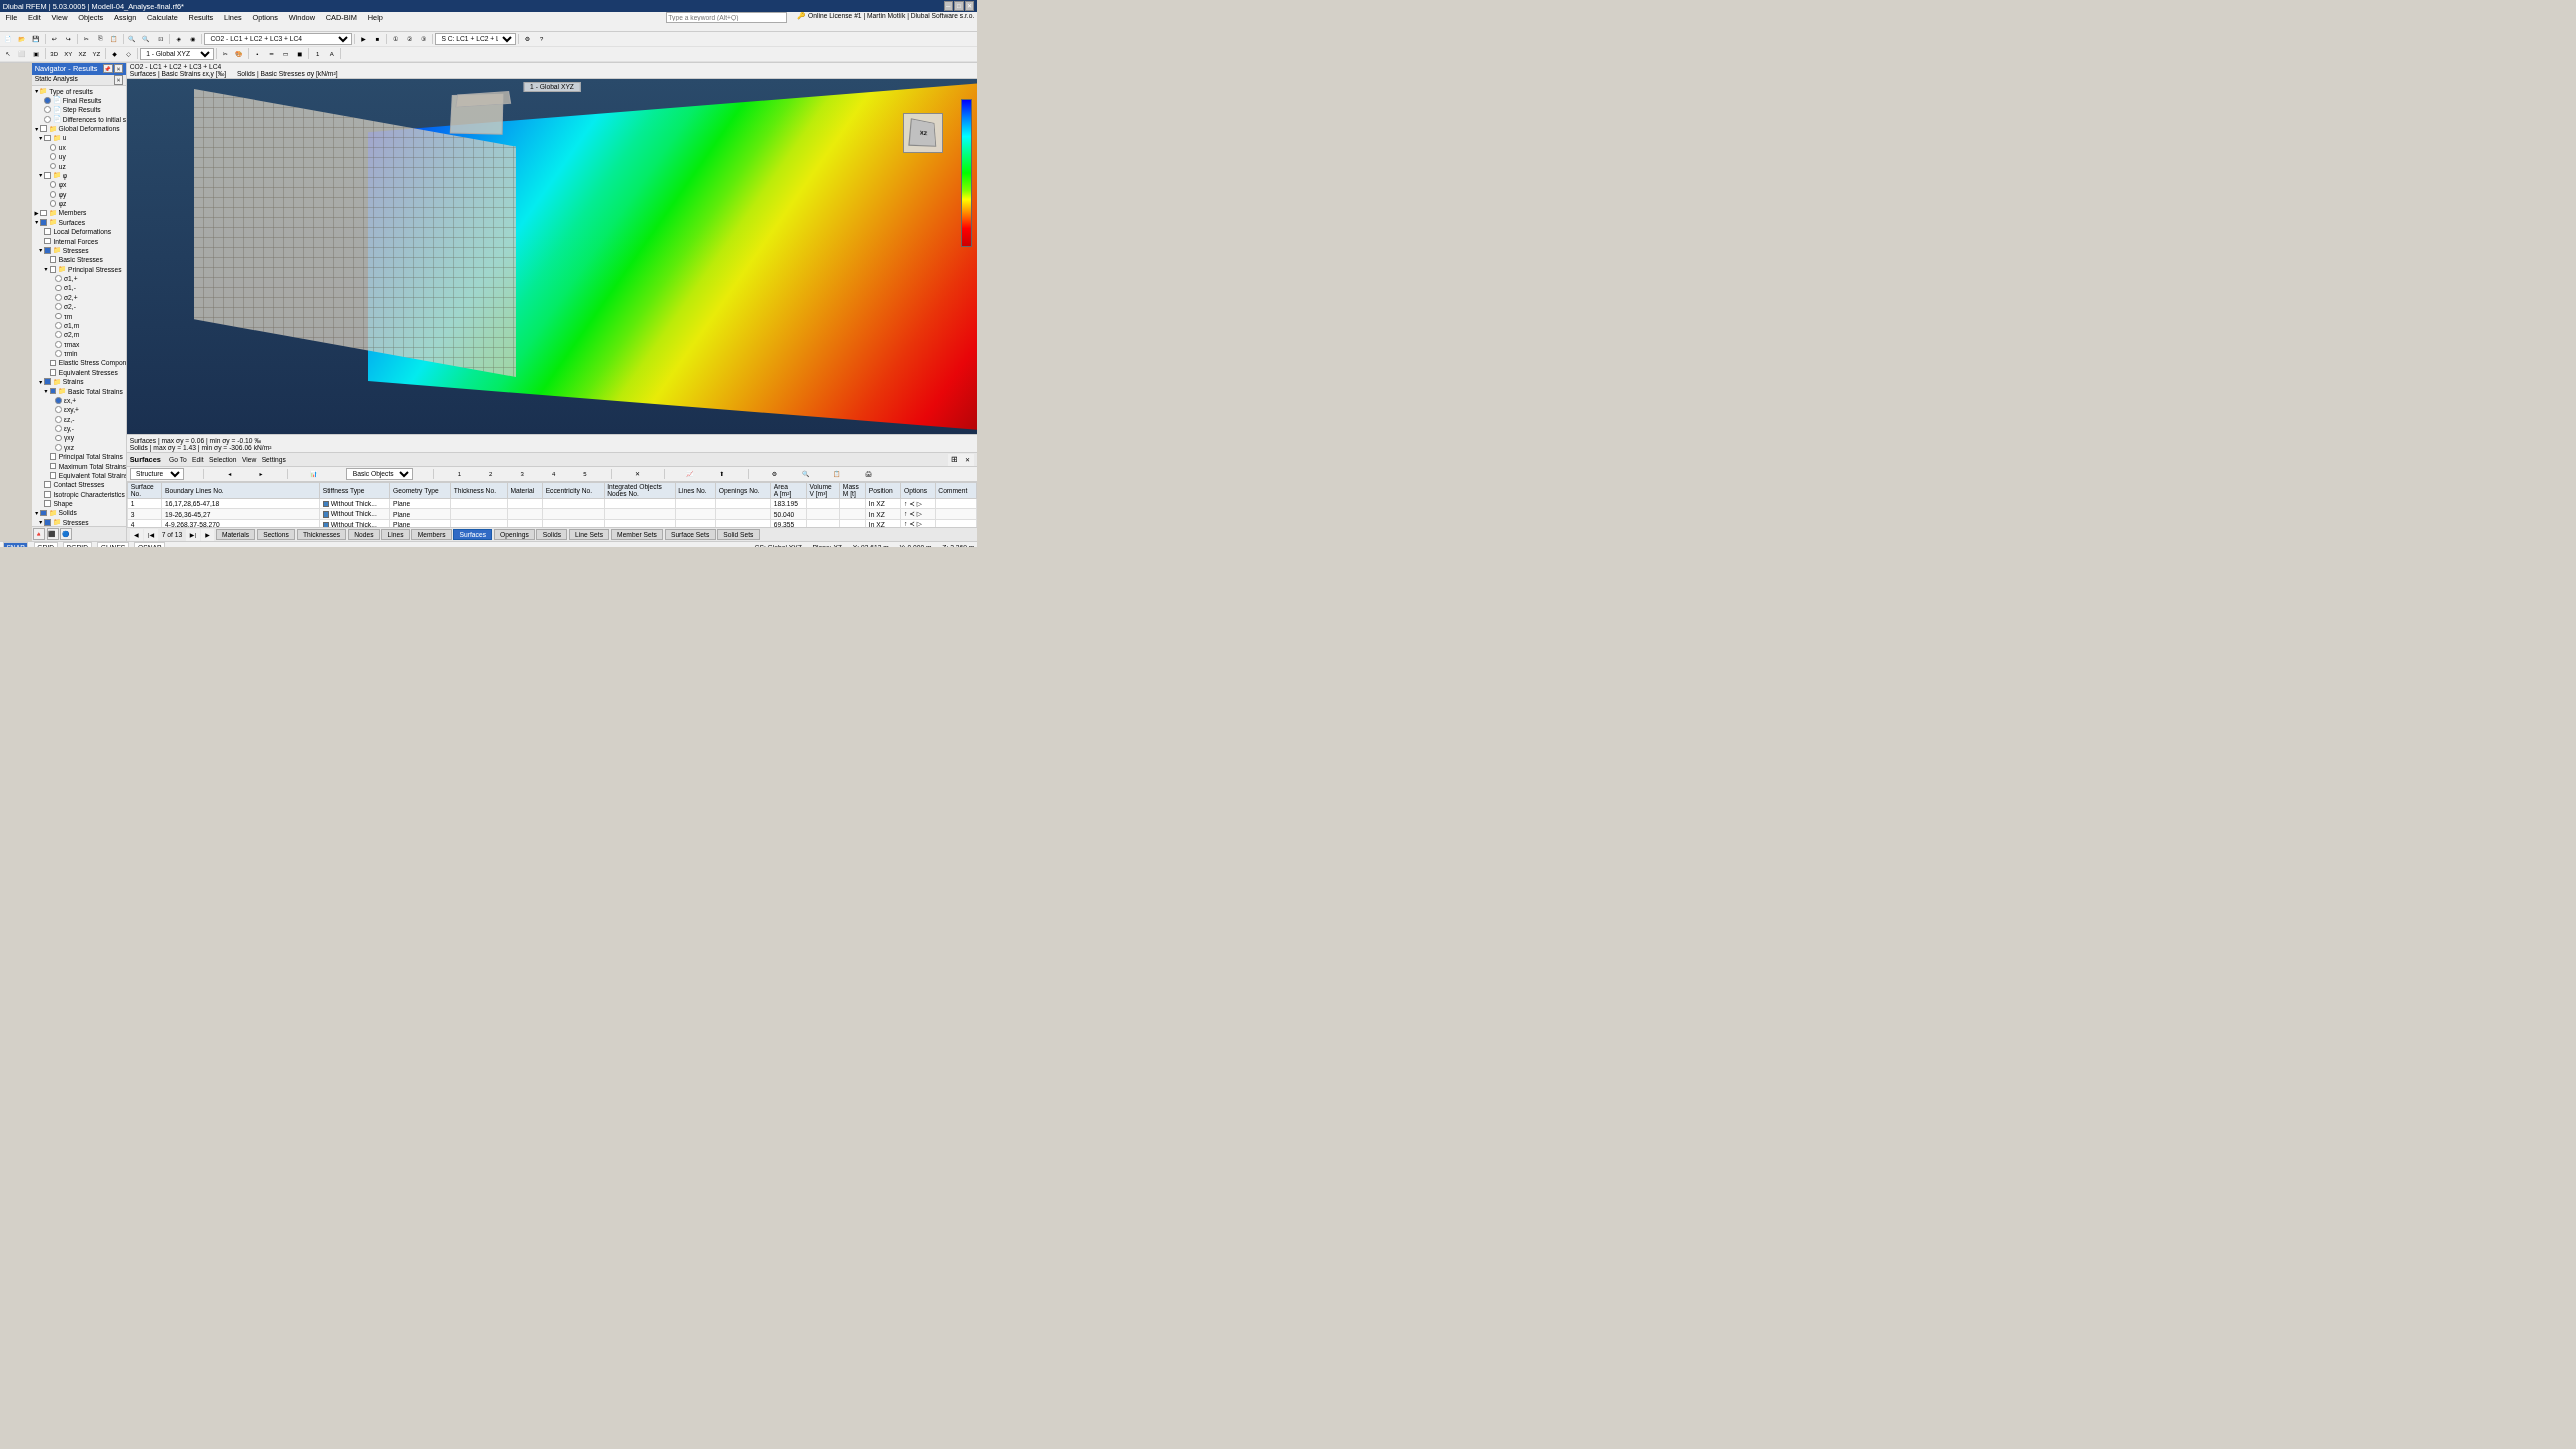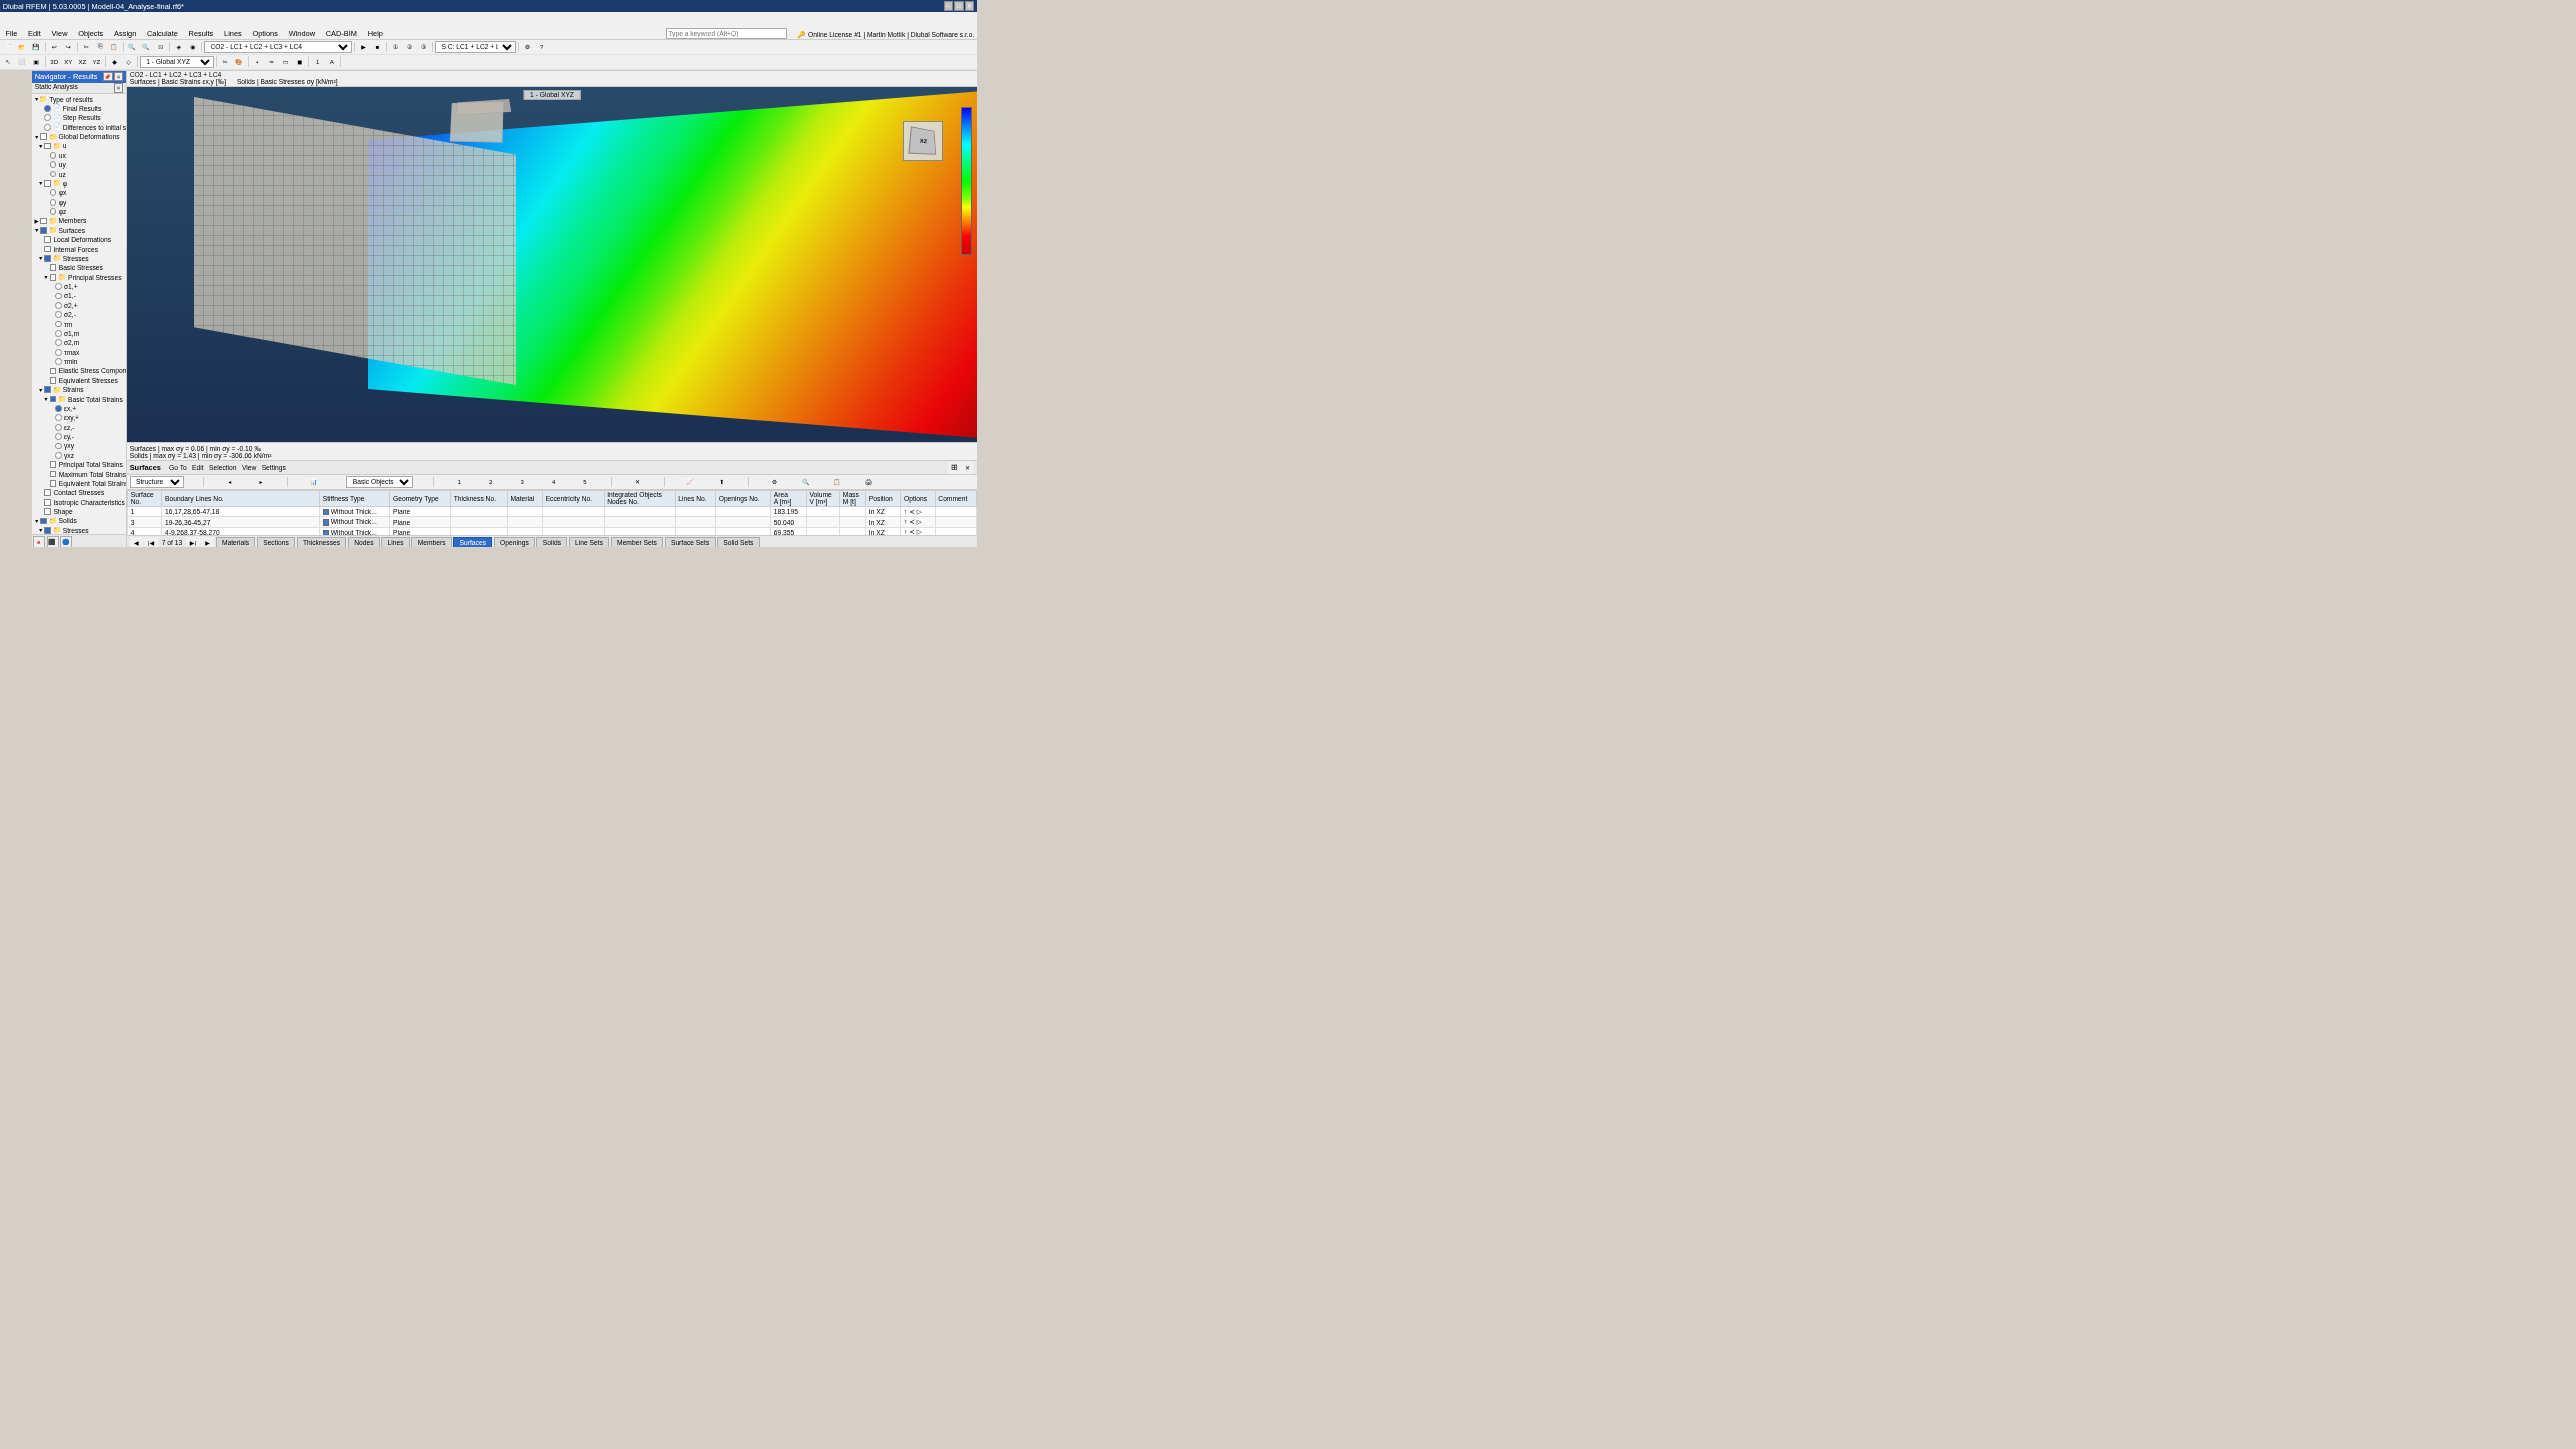--- a/index.html
+++ b/index.html
@@ -36,23 +36,23 @@
       display: flex;
       align-items: center;
       justify-content: center;
       font-size: 6px;
       cursor: pointer;
     }
 
     
     .menu-bar {
       background: #f0f0f0;
-      height: 28px;
-      display: flex;
-      align-items: flex-end;
+      height: 20px;
+      display: flex;
+      align-items: flex-start;
       padding: 0 2.7px;
       gap: 5.4px;
       border-bottom: 0.7px solid #ccc;
       font-size: 7.4px;
     }
     .menu-item {
       cursor: pointer;
       padding: 0.7px 2.7px;
     }
 

